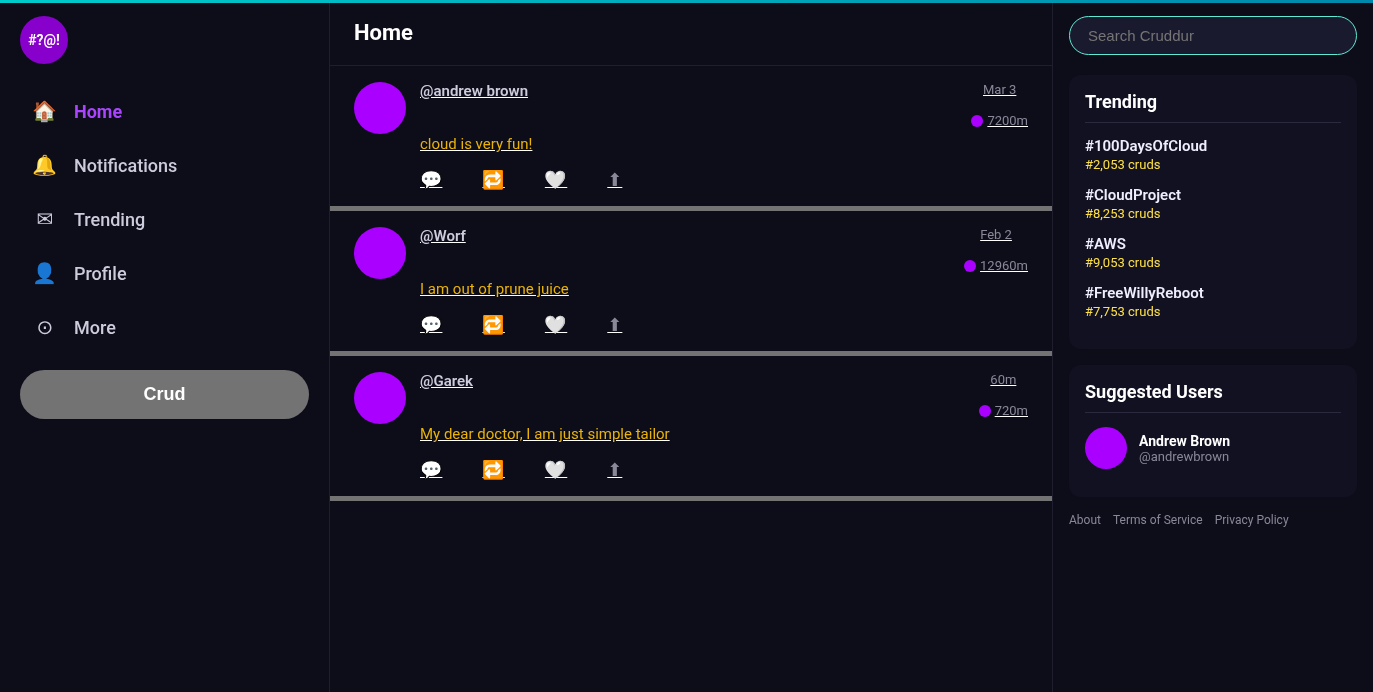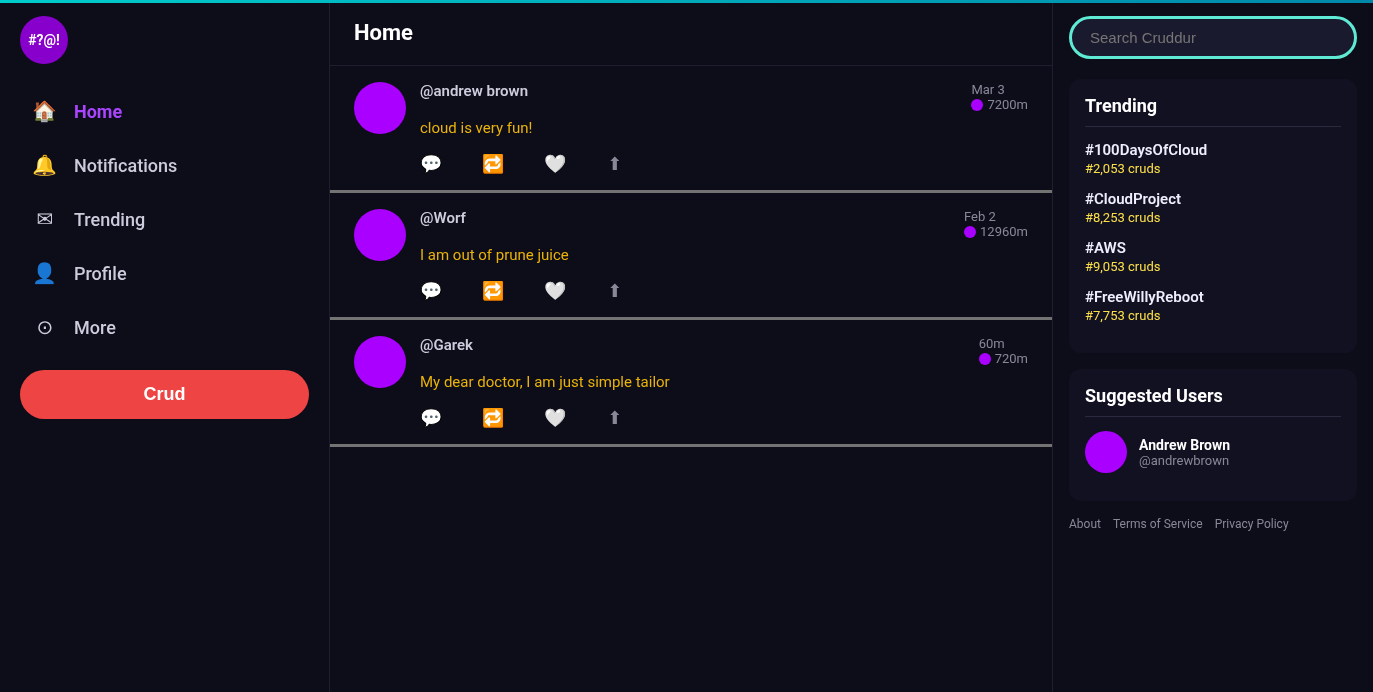--- a/index.html
+++ b/index.html
@@ -52,21 +52,21 @@
     .nav-icon {
       width: 26px;
       height: 26px;
       display: flex;
       align-items: center;
       justify-content: center;
       font-size: 20px;
       flex-shrink: 0;
     }
     .crud-button {
-      background: #ef4444;
+      background: #737373;
       color: white;
       border: none;
       border-radius: 30px;
       padding: 14px;
       font-size: 18px;
       font-weight: 700;
       cursor: pointer;
       margin-top: 16px;
       margin-bottom: auto;
       width: 100%;
@@ -100,40 +100,41 @@
       overflow-y: auto;
     }
     .feed-header {
       padding: 20px 24px;
       font-size: 22px;
       font-weight: 700;
       border-bottom: 1px solid #1e1e2e;
     }
     .post {
       padding: 16px 24px;
-      border-bottom: 3px solid #737373;
+      border-bottom: 5px solid #737373;
       display: flex;
       gap: 14px;
+      text-decoration: underline;
     }
     .post-avatar {
       width: 52px;
       height: 52px;
       border-radius: 50%;
       background: #aa00ff;
       flex-shrink: 0;
     }
     .post-content { flex: 1; }
     .post-header {
       display: flex;
       justify-content: space-between;
       align-items: flex-start;
       margin-bottom: 6px;
     }
     .post-author { font-weight: 600; font-size: 15px; color: #ccccdd; }
-    .post-meta { display: flex; flex-direction: column; align-items: flex-start; gap: 0; }
+    .post-meta { display: flex; flex-direction: column; align-items: center; gap: 16px; }
     .post-date { font-size: 13px; color: #888899; }
     .post-reach {
       font-size: 13px;
       color: #888899;
       display: flex;
       align-items: center;
       gap: 4px;
     }
     .reach-dot {
       width: 12px;
@@ -158,21 +159,21 @@
     
     .right-sidebar {
       width: 320px;
       background: #0d0d1a;
       padding: 16px;
       flex-shrink: 0;
       overflow-y: auto;
     }
     .search-box {
       background: #1a1a2e;
-      border: 3px solid #5eead4;
+      border: 1px solid #5eead4;
       border-radius: 24px;
       padding: 10px 18px;
       color: #888899;
       font-size: 15px;
       width: 100%;
       outline: none;
       margin-bottom: 20px;
     }
     .trending-box, .suggested-box {
       background: #111122;

